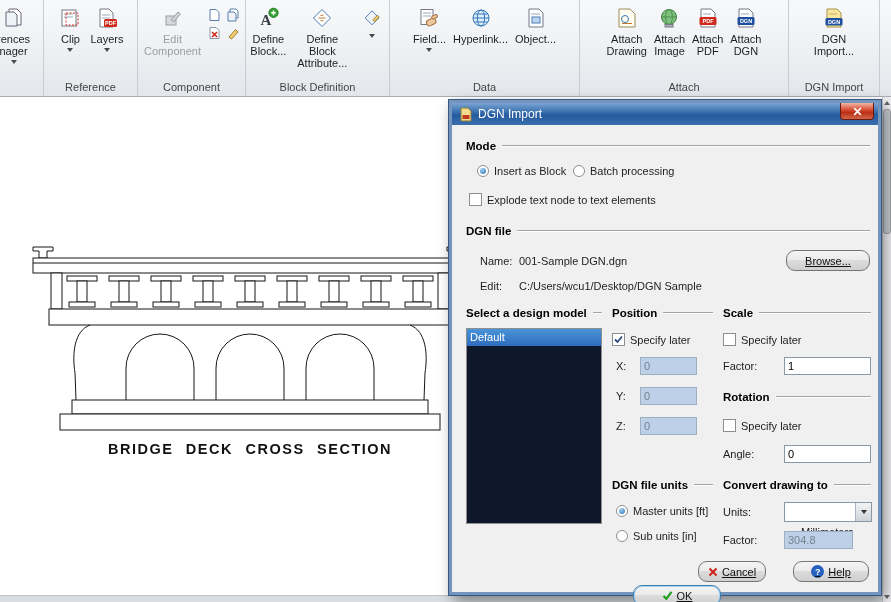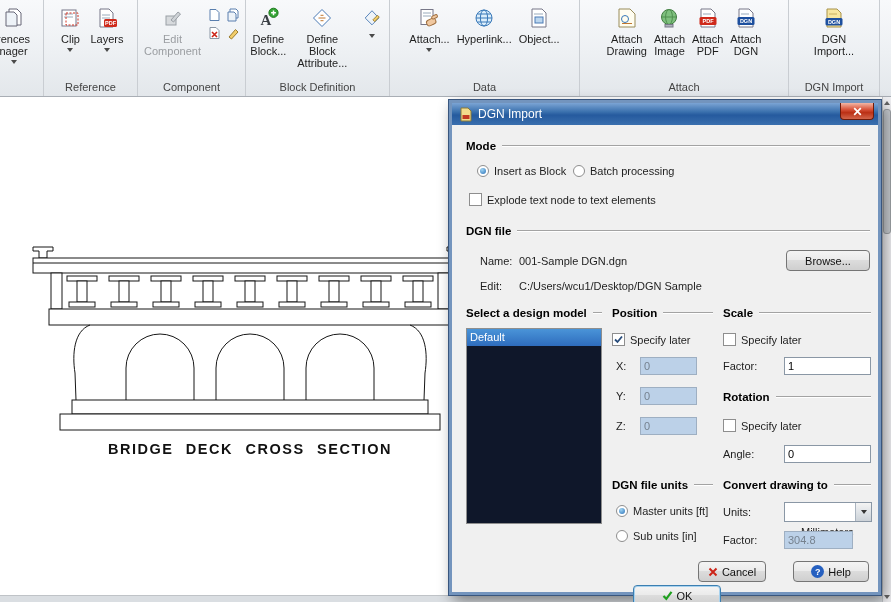--- a/index.html
+++ b/index.html
@@ -91,23 +91,23 @@
     color:#fff; }
   .combo { position:absolute; height:20px; border:1px solid #8a97a5;
     background:#fff; display:flex; align-items:center; }
   .combo .txt { flex:1; padding-left:16px;margin-top:40px; }
   .combo .cbtn { width:16px; height:100%; border-left:1px solid #aab4bf;
     display:flex; align-items:center; justify-content:center;
     background:linear-gradient(180deg,#f4f4f4,#dfe3e7 50%,#ccd2d8); }
   .combo .tri { width:0;height:0;border:3px solid transparent;
     border-top:4px solid #333; margin-top:3px; }
   .win-btn { position:absolute; height:21px; border:1px solid #757575;
-    border-radius:4px; display:flex; align-items:center; justify-content:center;
+    border-radius:9px; display:flex; align-items:center; justify-content:center;
     gap:4px; font-size:11px; color:#111;
-    background:linear-gradient(180deg,#f4f4f4,#ebebeb 45%,#dcdcdc 50%,#cfcfcf); }
+    background:linear-gradient(180deg,#f4f4f4,#ebebeb 45%,#dcdcdc 50%,#cfcfcf);text-decoration:underline; }
   .win-btn.default { border-color:#3c7fb1; box-shadow:inset 0 0 0 1px #a8d2ee; }
   .help-badge { width:13px; height:13px; border-radius:50%; background:#2660c0;
     color:#fff; font-size:9px; font-weight:bold; display:flex;
     align-items:center; justify-content:center; }
 </style>
 </head>
 <body>
 
 <div class="screen">
 
@@ -246,21 +246,21 @@
             <svg width="22" height="22" viewBox="0 0 22 22">
                 <rect x="3" y="2.5" width="12" height="15" fill="#fff" stroke="#778"></rect>
                 <line x1="5" y1="6" x2="13" y2="6" stroke="#9ab"></line>
                 <line x1="5" y1="9" x2="13" y2="9" stroke="#9ab"></line>
                 <g transform="rotate(-25 13 14)">
                   <rect x="8" y="12" width="9.5" height="6" rx="2.6" fill="#f0c8a0" stroke="#a07040"></rect>
                   <rect x="15" y="10.2" width="6" height="3" rx="1.4" fill="#f0c8a0" stroke="#a07040"></rect>
                 </g>
               </svg>
           </span>
-          <span class="btn-label">Attach...</span>
+          <span class="btn-label">Field...</span>
           <span class="drop-arrow"></span>
         </div>
         <div class="rib-btn">
           <span class="icon24">
             <svg width="22" height="22" viewBox="0 0 22 22">
                 <circle cx="11" cy="11" r="8" fill="#dceefb" stroke="#3878b8"></circle>
                 <ellipse cx="11" cy="11" rx="3.6" ry="8" fill="none" stroke="#3878b8"></ellipse>
                 <path d="M3,11 h16 M4.4,7 h13.2 M4.4,15 h13.2" stroke="#3878b8" fill="none"></path>
               </svg>
           </span>

